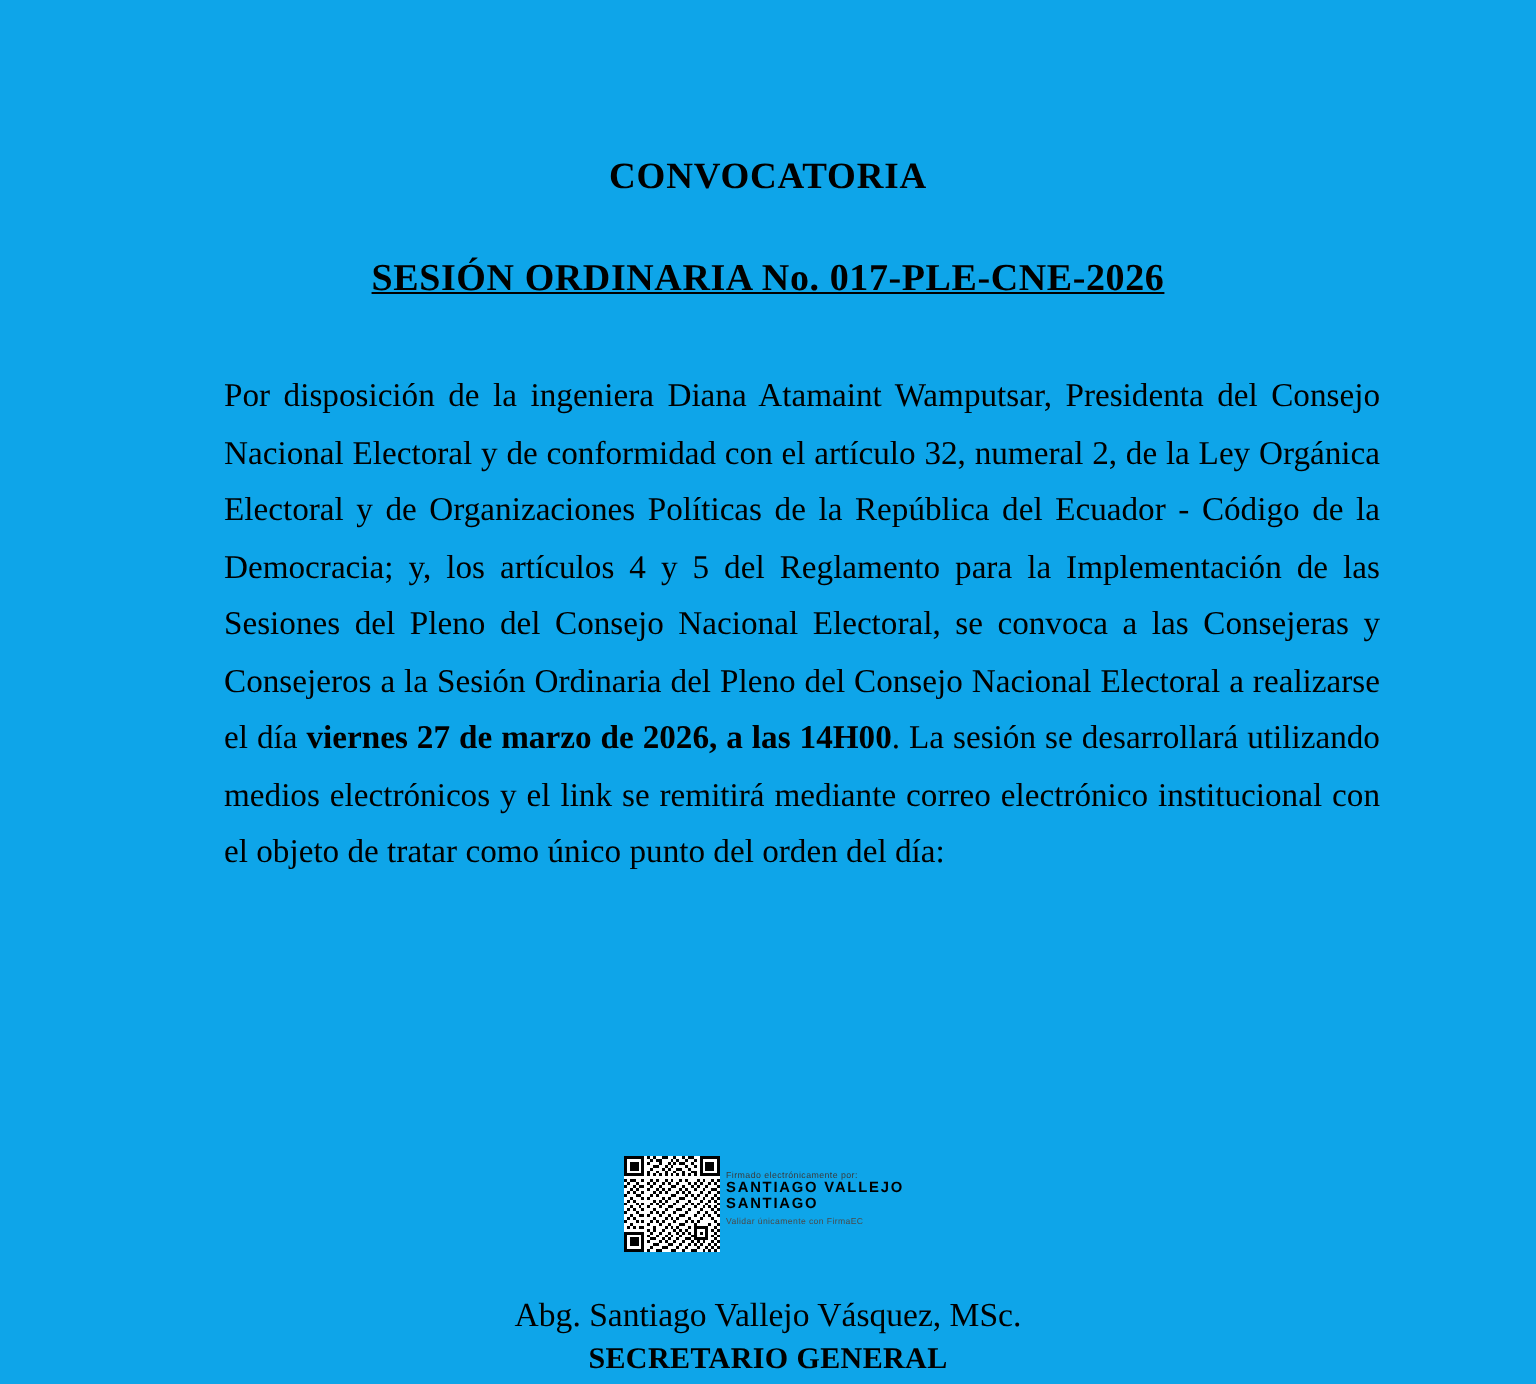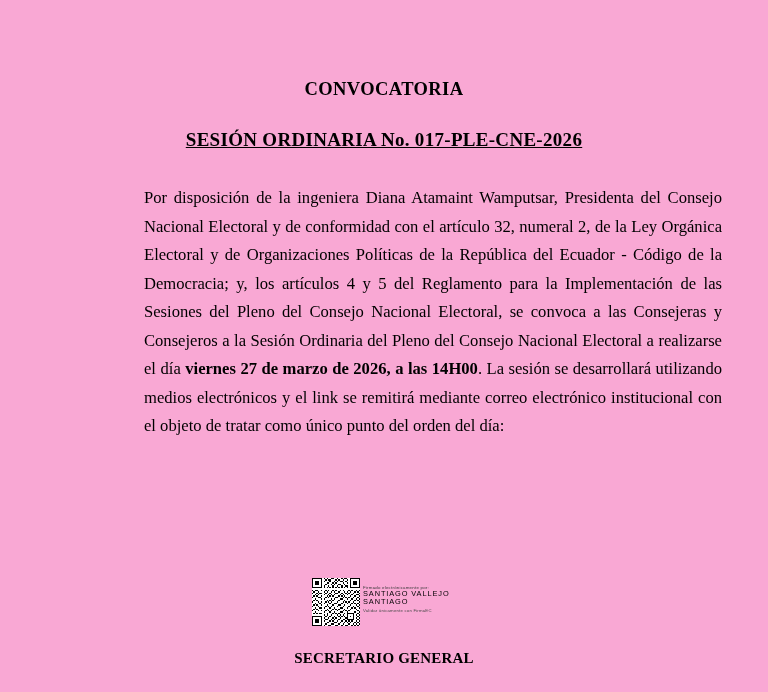--- a/index.html
+++ b/index.html
@@ -4,21 +4,21 @@
 <style>
   html, body {
     margin: 0;
     padding: 0;
     background: #ffffff;
   }
   .page {
     position: relative;
     width: 768px;
     height: 692px;
-    background: #f9a8d4;
+    background: #0ea5e9;
     overflow: hidden;
     font-family: "Liberation Serif", "DejaVu Serif", serif;
     color: #000000;
   }
 
   
   .heading-block {
     position: absolute;
     left: 0;
     right: 0;
@@ -37,21 +37,20 @@
     letter-spacing: 0.3px;
     text-decoration: underline;
   }
 
   
   .body-area {
     position: absolute;
     left: 112px;
     top: 184px;
     width: 578px;
-    margin-left: 32px;
   }
   p.para {
     margin: 0;
     font-size: 16.6px;
     line-height: 28.5px;
     text-align: justify;
     text-justify: inter-word;
     hyphens: none;
   }
   p.para-main {
@@ -86,21 +85,21 @@
     color: #111111;
     font-family: "Liberation Sans", "DejaVu Sans", sans-serif;
   }
   .stamp-line-small {
     font-size: 4.4px;
     letter-spacing: 0.22px;
     color: #3a3a3a;
   }
   .stamp-line-name {
     font-size: 7.4px;
-    font-weight: normal;
+    font-weight: bold;
     letter-spacing: 0.9px;
     color: #000000;
     line-height: 1.12;
   }
   .stamp-line-validate {
     font-size: 4.3px;
     letter-spacing: 0.2px;
     color: #4a4a4a;
     margin-top: 1.5px;
   }
@@ -490,16 +489,17 @@
 
     <div class="stamp-text">
       <div class="stamp-line-small">Firmado electrónicamente por:</div>
       <div class="stamp-line-name">SANTIAGO VALLEJO</div>
       <div class="stamp-line-name">SANTIAGO</div>
       <div class="stamp-line-validate">Validar únicamente con FirmaEC</div>
     </div>
   </div>
 
   <div class="footer-sign">
+    <div class="signer-name">Abg. Santiago Vallejo Vásquez, MSc.</div>
     <div class="signer-role">SECRETARIO GENERAL</div>
   </div>
 
 </div>
 
 </body></html>

